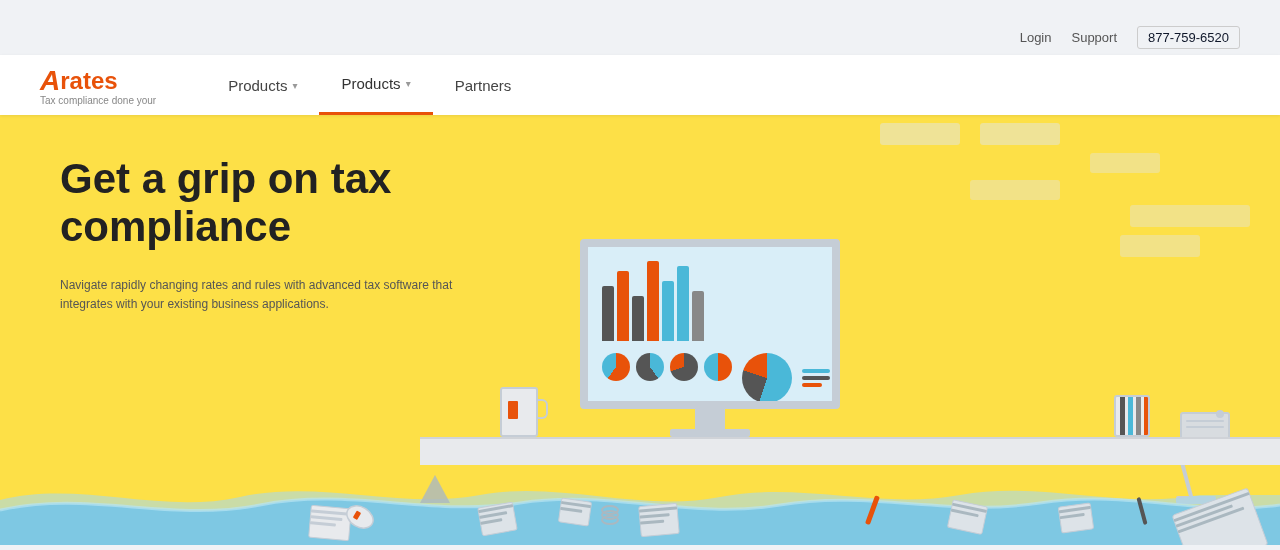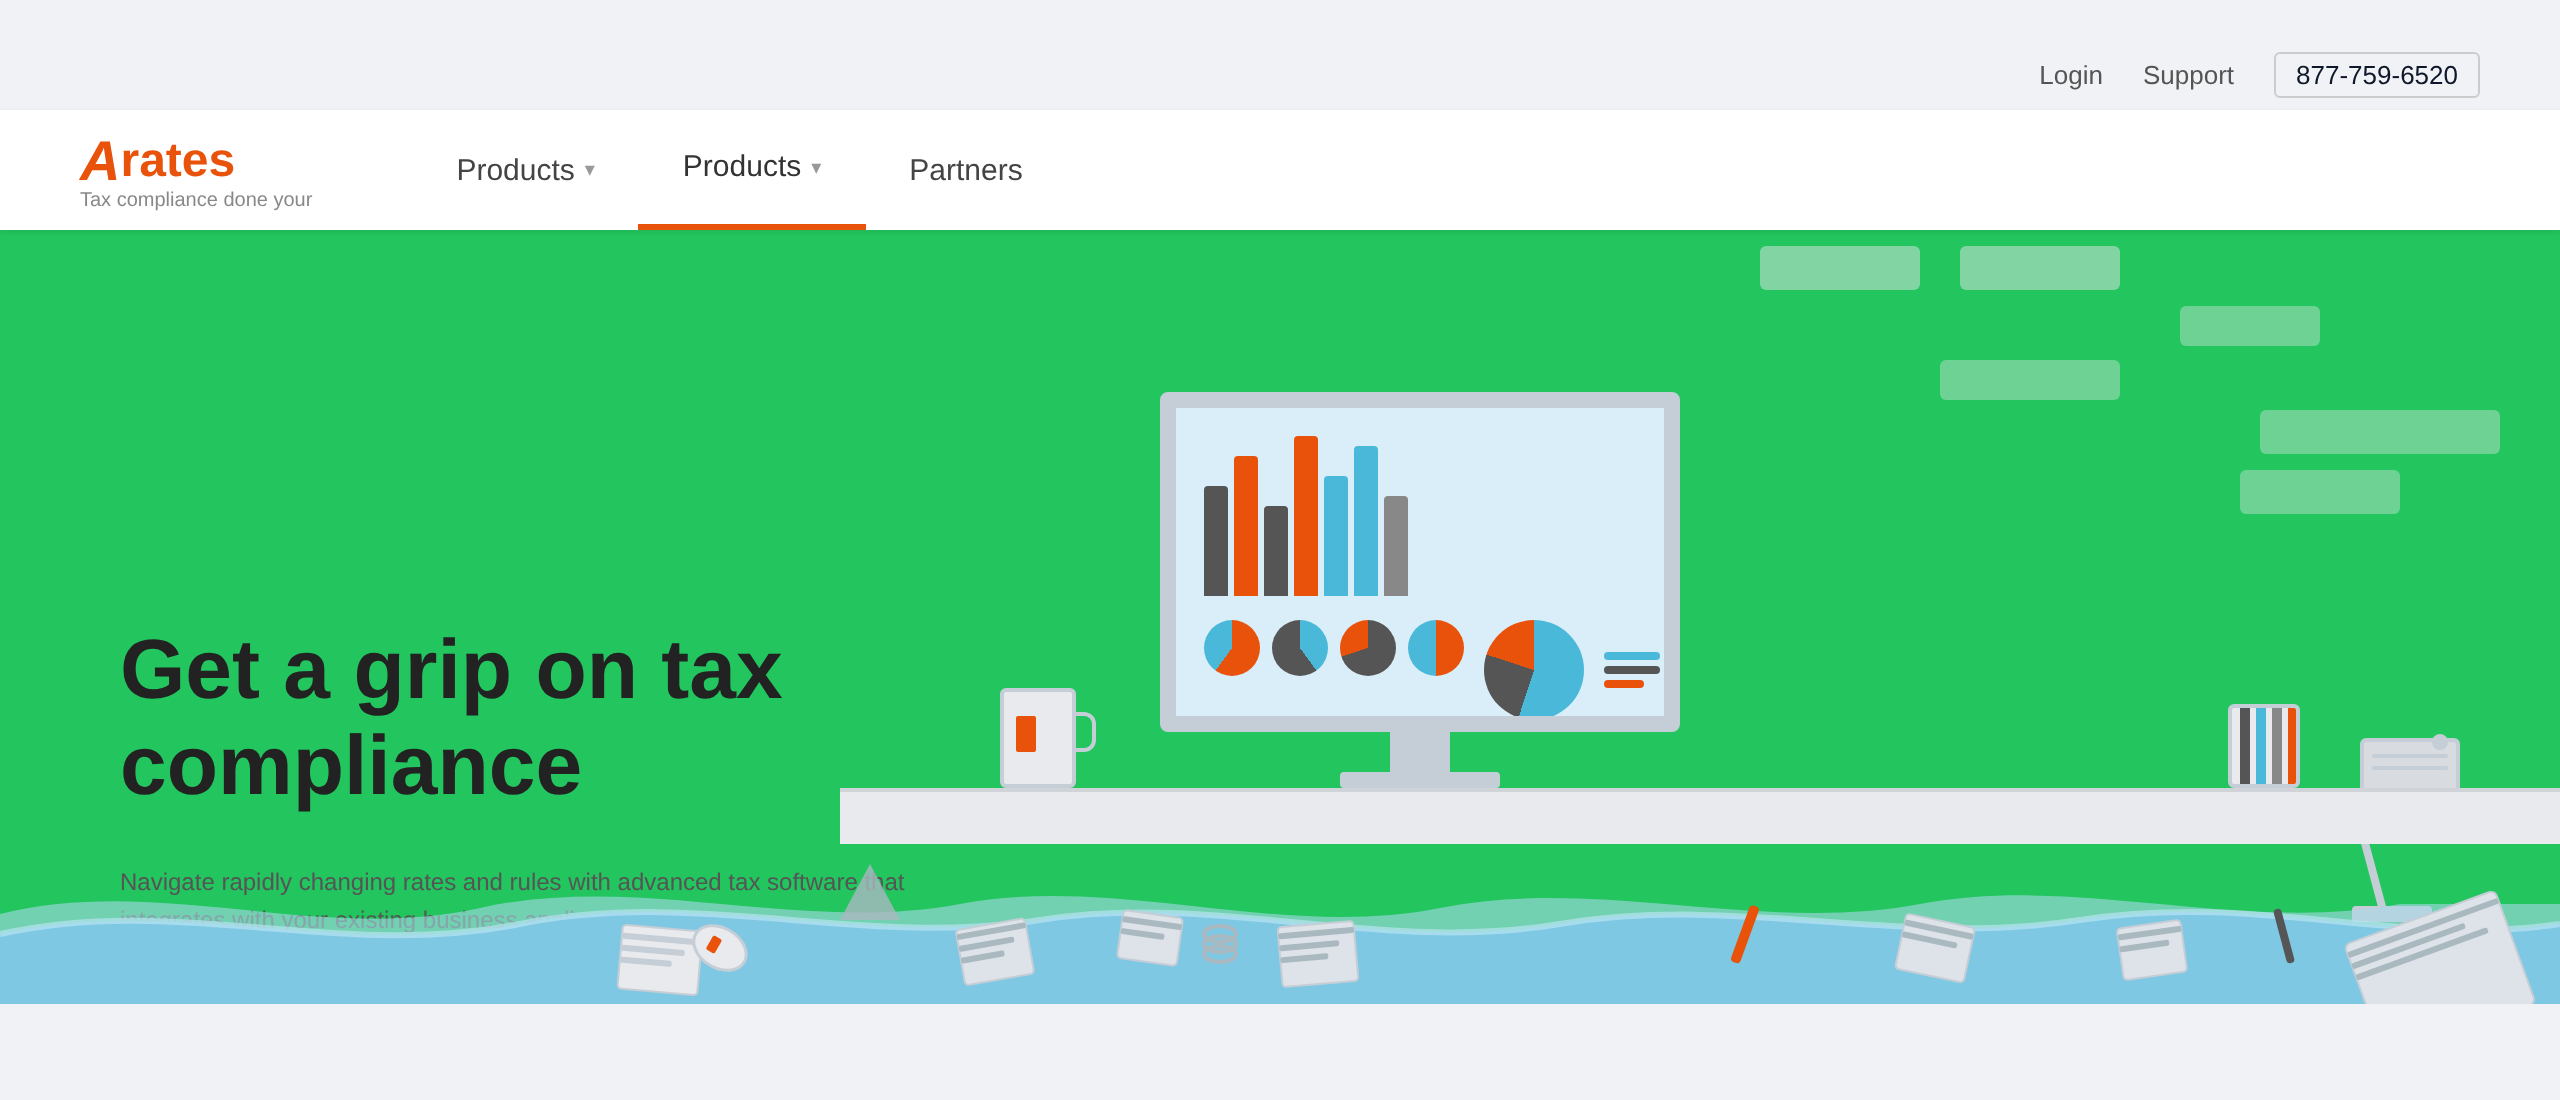--- a/index.html
+++ b/index.html
@@ -111,26 +111,26 @@
       padding: 10px 24px;
       border-radius: 4px;
       font-size: 15px;
       font-weight: 600;
       cursor: pointer;
       white-space: nowrap;
     }
 
     
     .hero {
-      background: #22c55e;
-      position: relative;
-      height: 387px;
+      background: #fde047;
+      position: relative;
+      height: 430px;
       overflow: hidden;
       display: flex;
-      align-items: flex-end;
+      align-items: flex-start;
       padding-top: 40px;
     }
     .hero-content {
       padding-left: 60px;
       max-width: 520px;
       position: relative;
       z-index: 5;
     }
     .hero-title {
       font-size: 42px;

